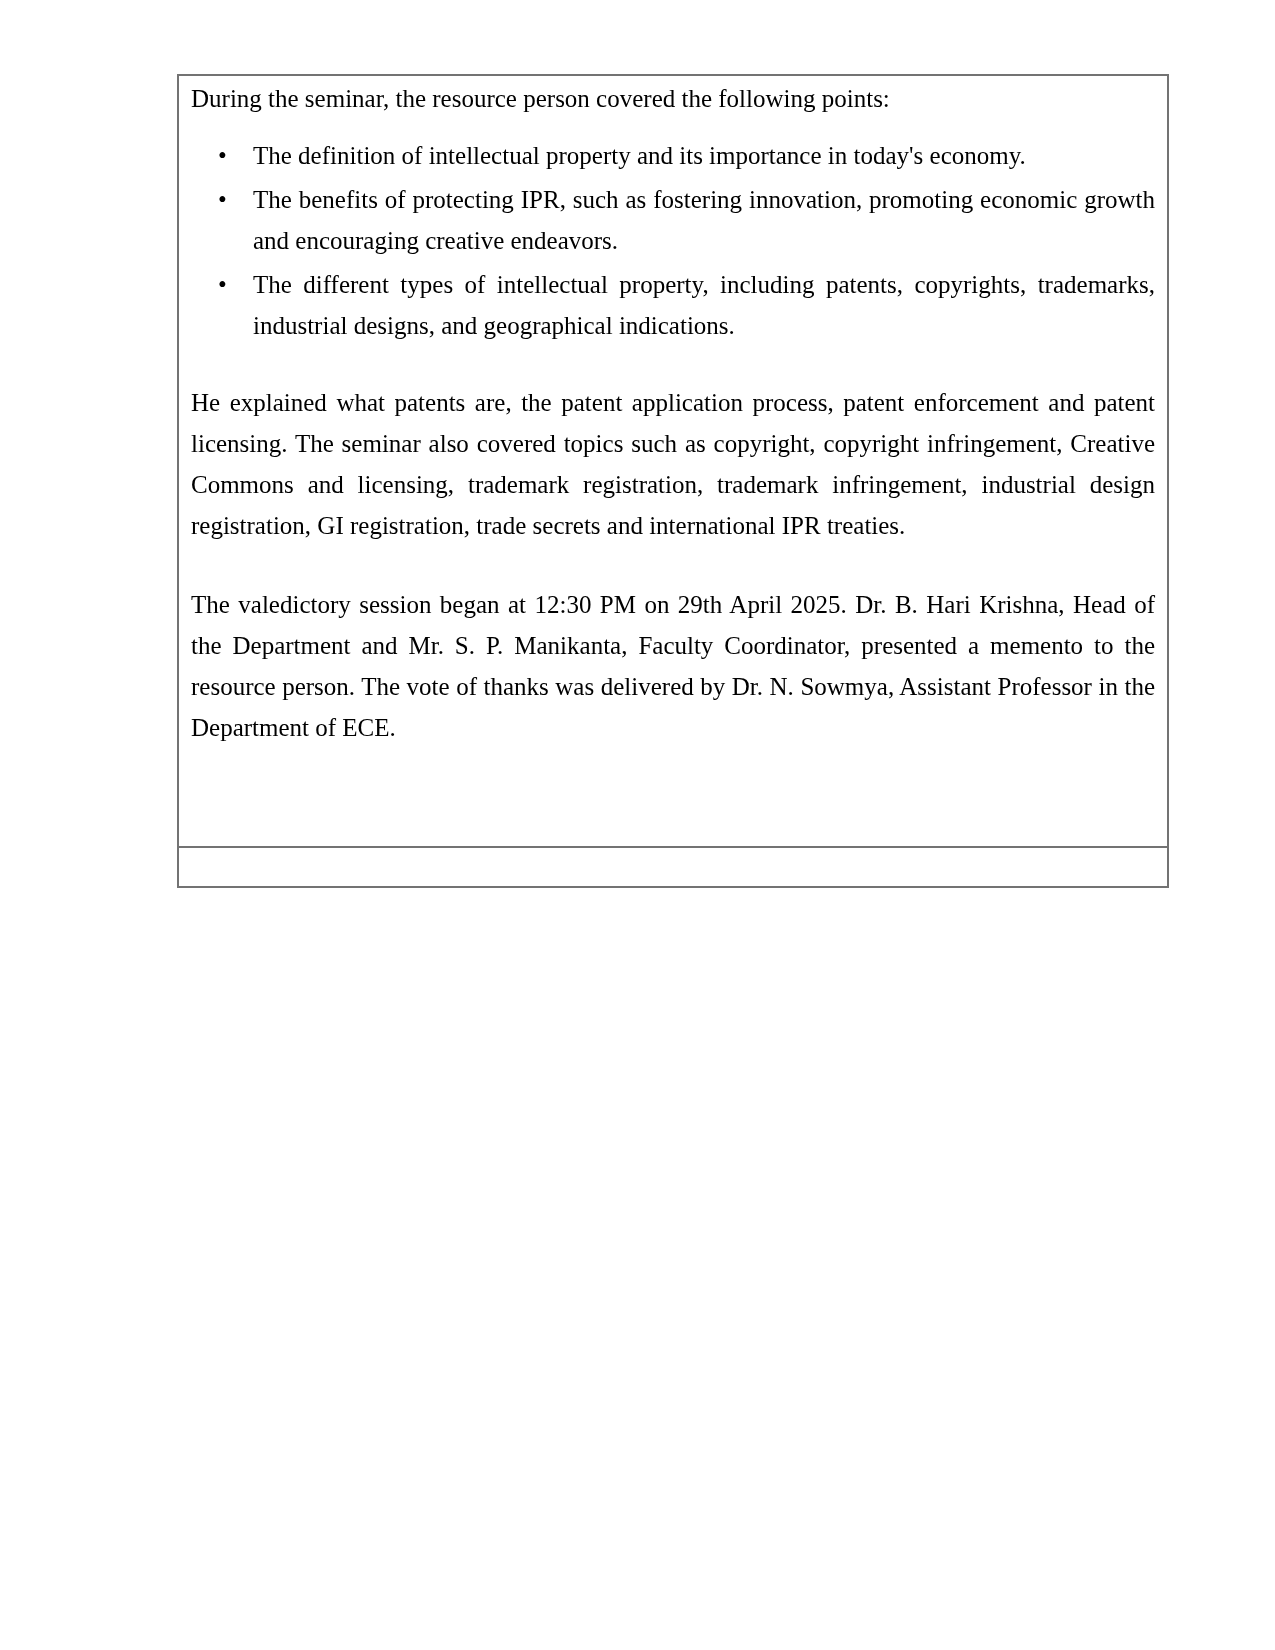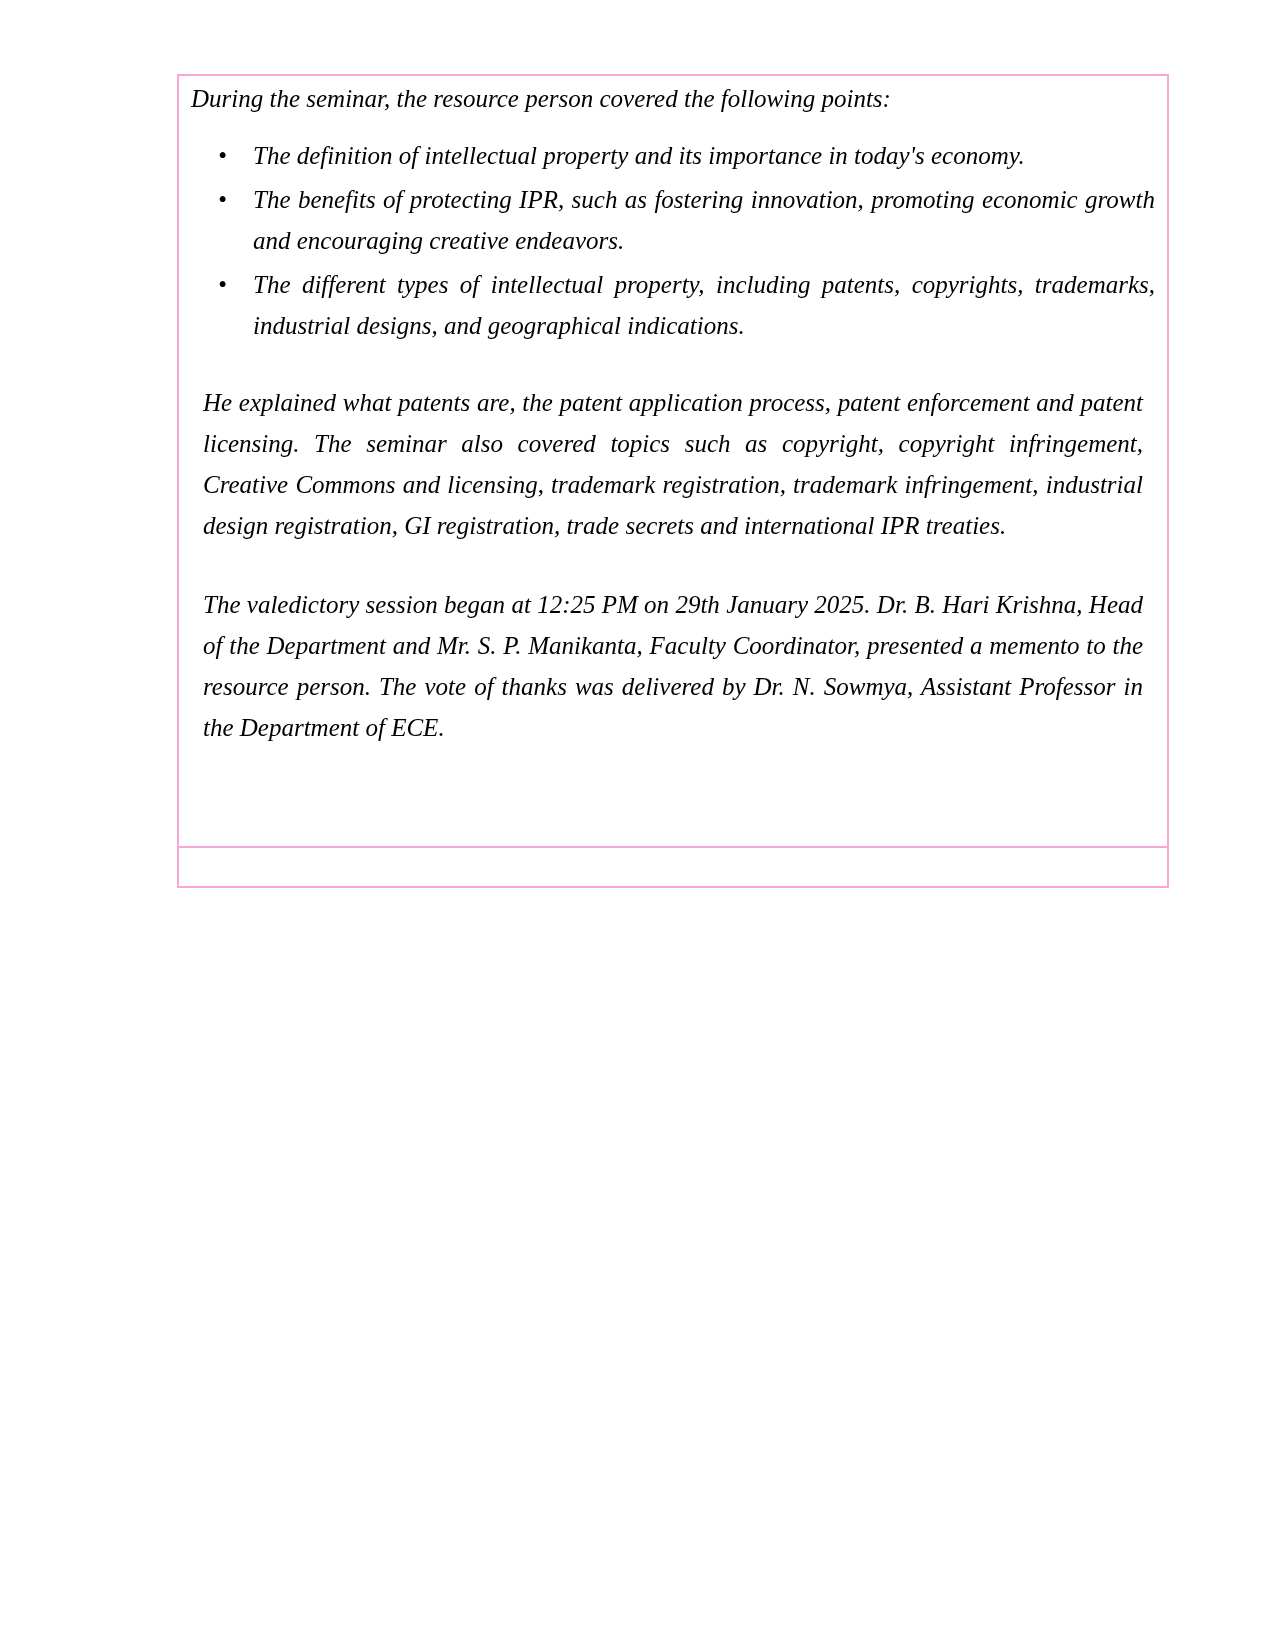--- a/index.html
+++ b/index.html
@@ -17,36 +17,35 @@
   }
   .report-table {
     position: absolute;
     left: 177px;
     top: 74px;
     width: 992px;
     border-collapse: collapse;
     table-layout: fixed;
   }
   .report-table td {
-    border: 2px solid #f9a8d4;
+    border: 2px solid #737373;
     vertical-align: top;
     padding: 0;
-    font-style: italic;
   }
   td.main-cell {
     height: 772px;
     padding: 2px 12px 0 12px;
     font-size: 25px;
     line-height: 41px;
   }
   td.empty-cell {
     height: 40px;
   }
   .para {
-    margin: 12px;
+    margin: 0;
     text-align: justify;
   }
   .para-intro {
     margin: 0;
     text-align: left;
   }
   ul.points-list {
     list-style: none;
     margin: 16px 0 0 0;
     padding: 0;
@@ -74,21 +73,21 @@
     <tbody>
       <tr>
         <td class="main-cell">
           <p class="para-intro">During the seminar, the resource person covered the following points:</p>
           <ul class="points-list">
             <li>The definition of intellectual property and its importance in today's economy.</li>
             <li>The benefits of protecting IPR, such as fostering innovation, promoting economic growth and encouraging creative endeavors.</li>
             <li>The different types of intellectual property, including patents, copyrights, trademarks, industrial designs, and geographical indications.</li>
           </ul>
           <p class="para para-patents">He explained what patents are, the patent application process, patent enforcement and patent licensing. The seminar also covered topics such as copyright, copyright infringement, Creative Commons and licensing, trademark registration, trademark infringement, industrial design registration, GI registration, trade secrets and international IPR treaties.</p>
-          <p class="para para-valedictory">The valedictory session began at 12:25 PM on 29th January 2025. Dr. B. Hari Krishna, Head of the Department and Mr. S. P. Manikanta, Faculty Coordinator, presented a memento to the resource person. The vote of thanks was delivered by Dr. N. Sowmya, Assistant Professor in the Department of ECE.</p>
+          <p class="para para-valedictory">The valedictory session began at 12:30 PM on 29th April 2025. Dr. B. Hari Krishna, Head of the Department and Mr. S. P. Manikanta, Faculty Coordinator, presented a memento to the resource person. The vote of thanks was delivered by Dr. N. Sowmya, Assistant Professor in the Department of ECE.</p>
         </td>
       </tr>
       <tr>
         <td class="empty-cell"></td>
       </tr>
     </tbody>
   </table>
 </div>
 
 </body></html>

